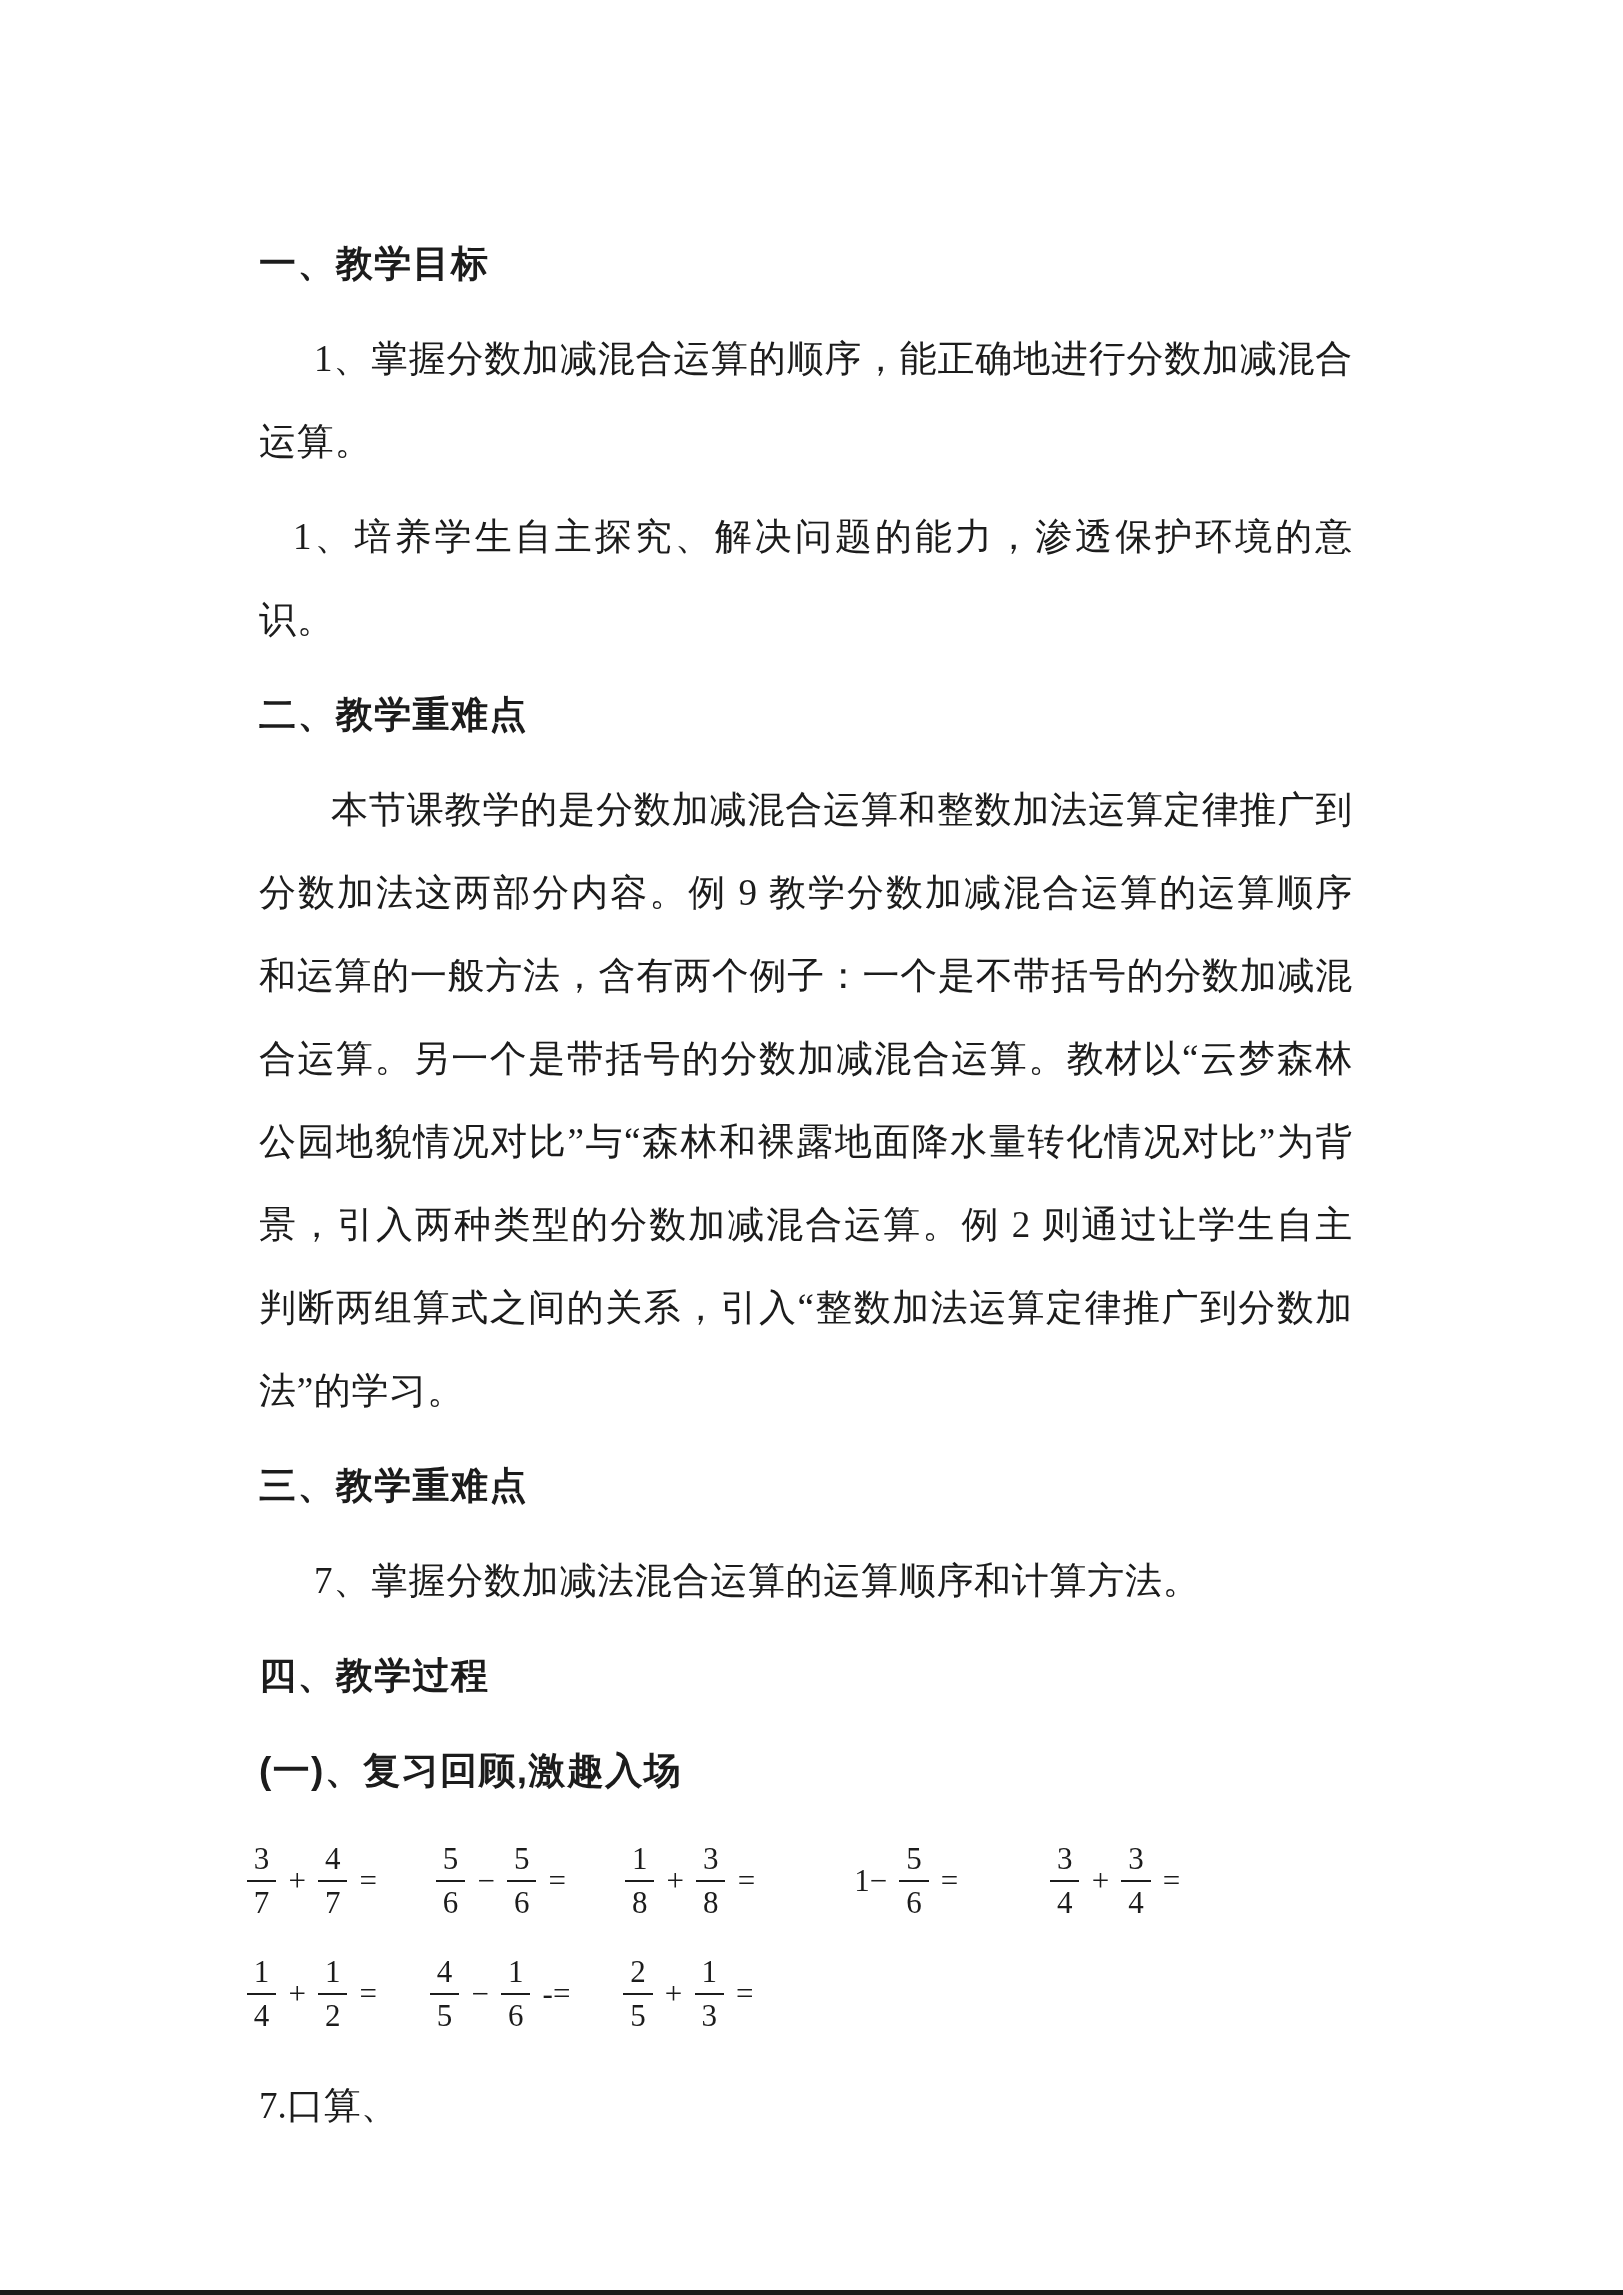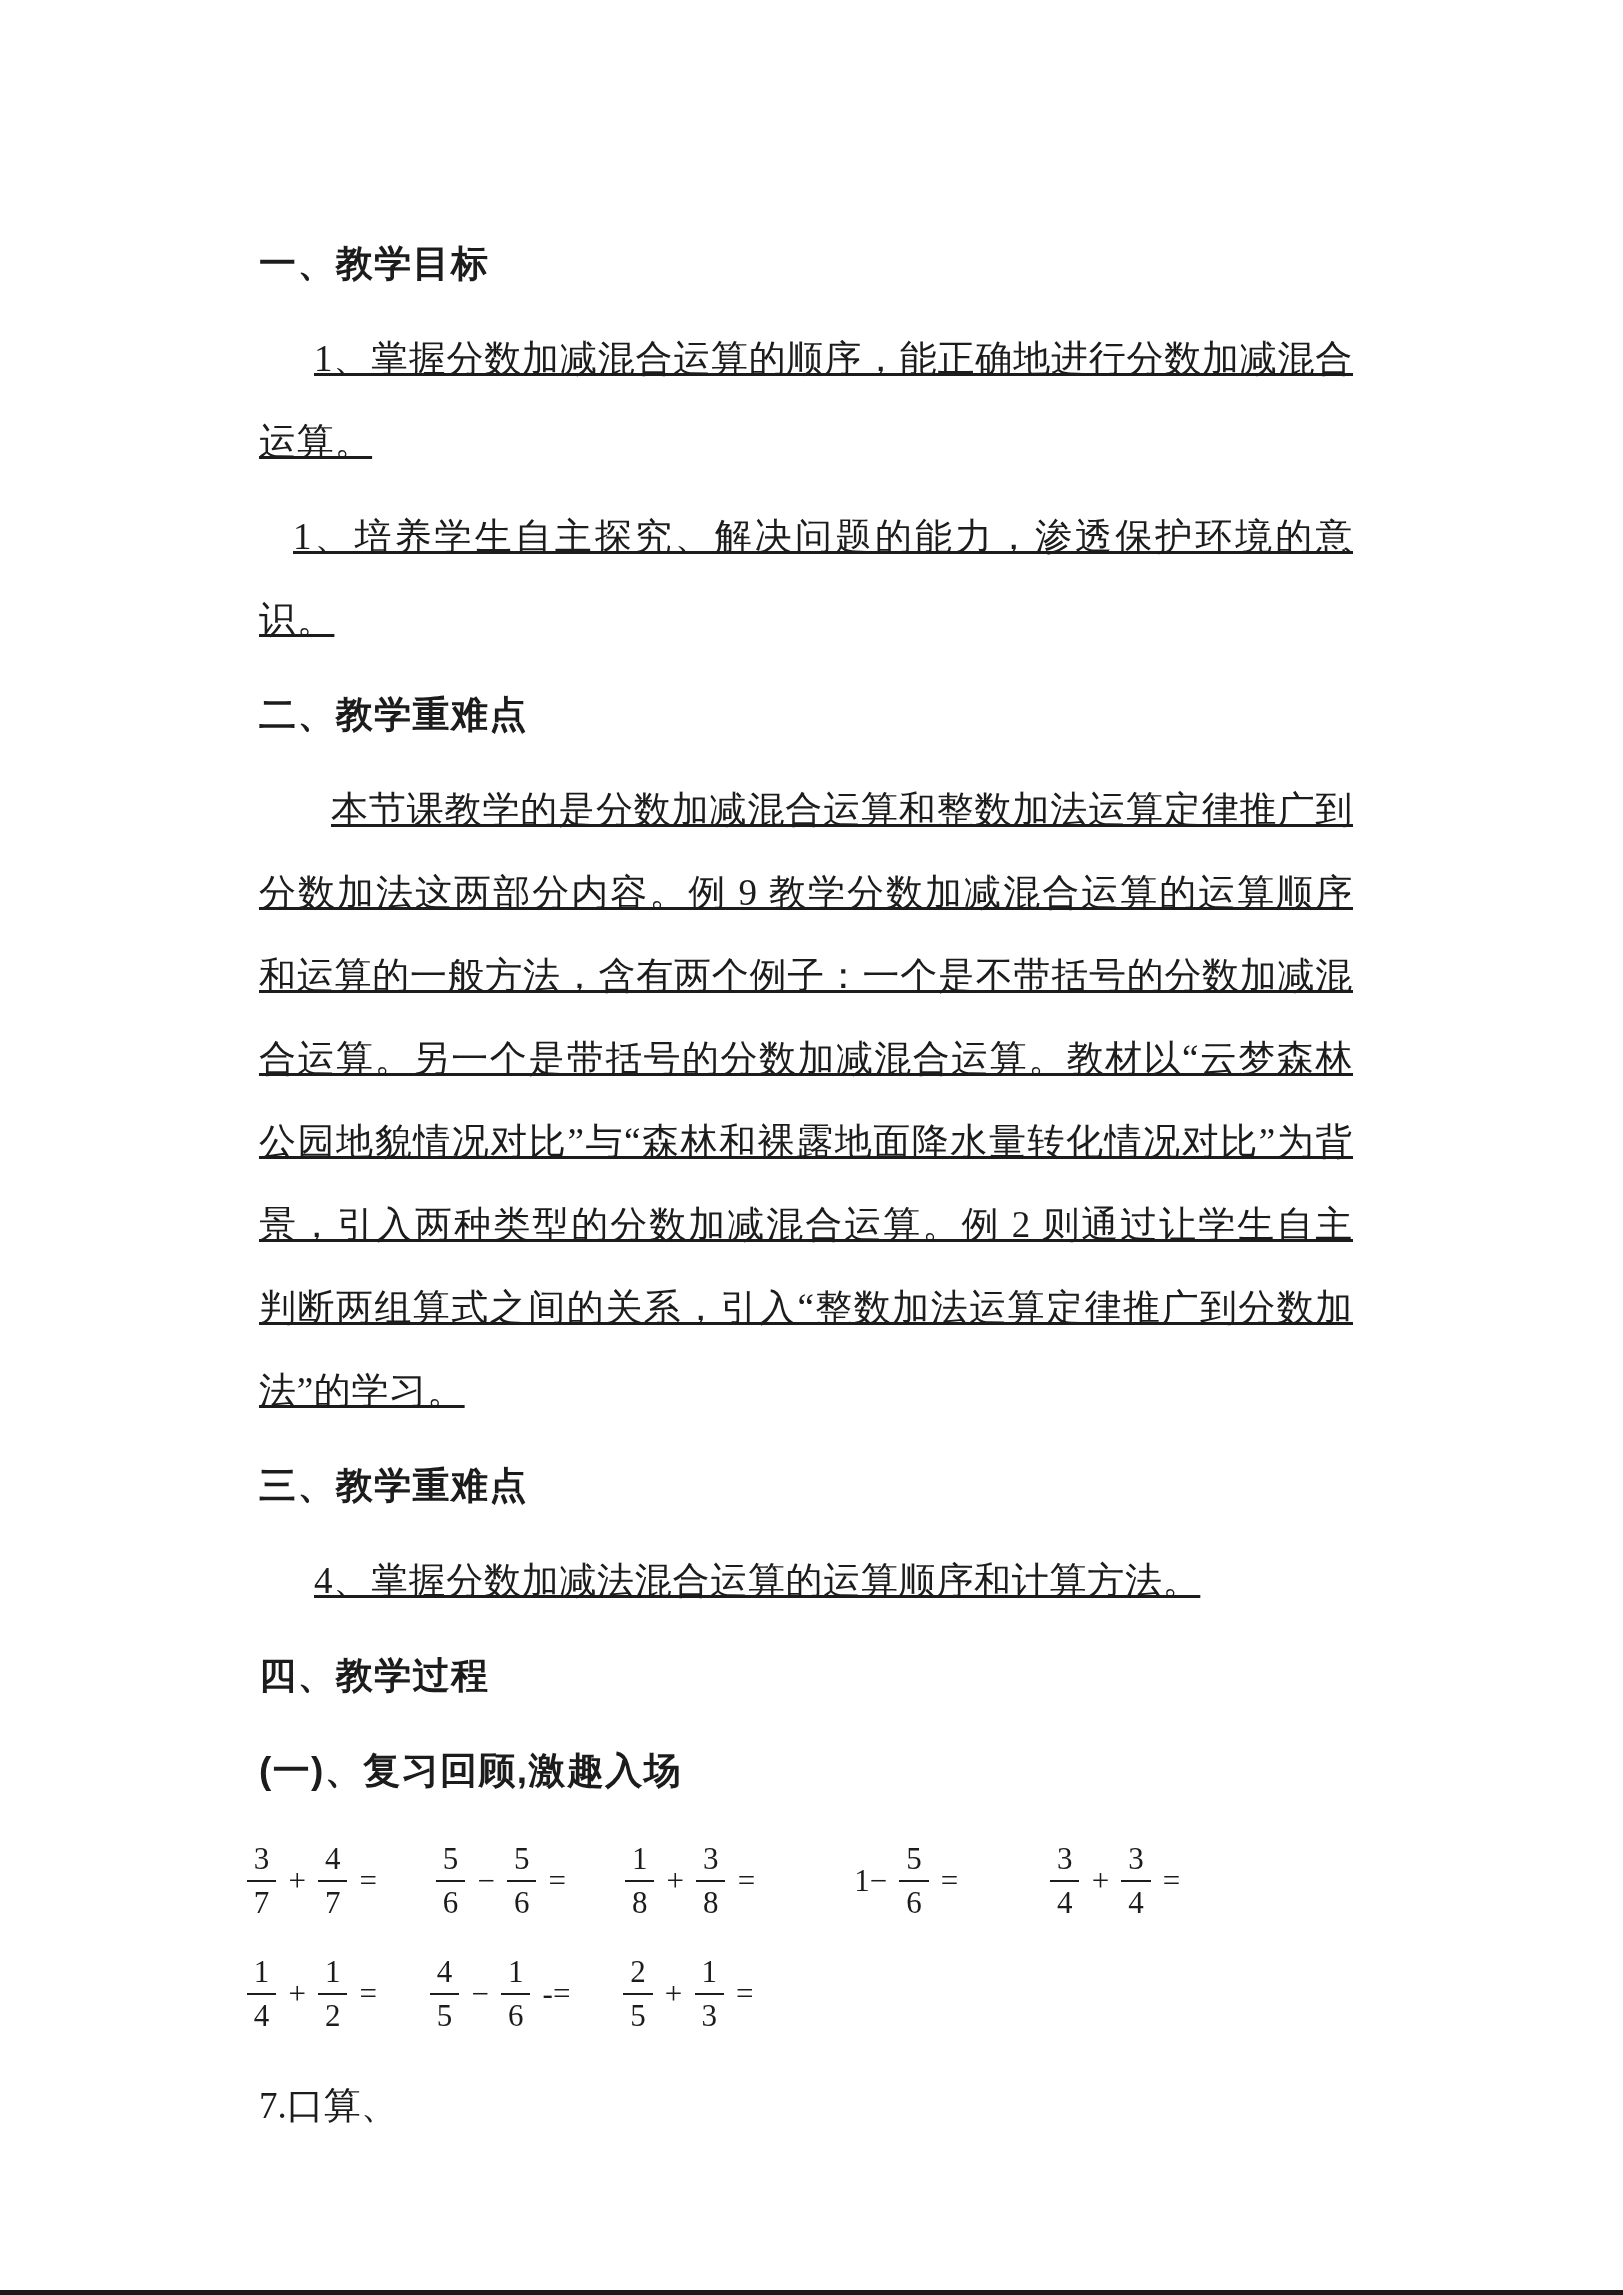--- a/index.html
+++ b/index.html
@@ -28,21 +28,20 @@
   }
   .heading {
     font-weight: bold;
     font-family: "Liberation Sans", "DejaVu Sans", sans-serif;
     letter-spacing: 1.4px;
   }
   .h-goals { margin-bottom: 11px; }
   .para {
     text-align: justify;
     letter-spacing: 0.7px;
-    text-decoration: underline;
   }
   .indent-sm { text-indent: 34px; }
   .indent-md { text-indent: 55px; }
   .indent-lg { text-indent: 72px; }
 
   
   .math-row {
     display: flex;
     align-items: center;
     font-size: 31px;
@@ -93,21 +92,21 @@
   <p class="line para indent-md">1、掌握分数加减混合运算的顺序，能正确地进行分数加减混合运算。</p>
 
   <p class="line para indent-sm">1、培养学生自主探究、解决问题的能力，渗透保护环境的意识。</p>
 
   <div class="line heading">二、教学重难点</div>
 
   <p class="line para indent-lg">本节课教学的是分数加减混合运算和整数加法运算定律推广到分数加法这两部分内容。例 9 教学分数加减混合运算的运算顺序和运算的一般方法，含有两个例子：一个是不带括号的分数加减混合运算。另一个是带括号的分数加减混合运算。教材以“云梦森林公园地貌情况对比”与“森林和裸露地面降水量转化情况对比”为背景，引入两种类型的分数加减混合运算。例 2 则通过让学生自主判断两组算式之间的关系，引入“整数加法运算定律推广到分数加法”的学习。</p>
 
   <div class="line heading">三、教学重难点</div>
 
-  <p class="line para indent-md">4、掌握分数加减法混合运算的运算顺序和计算方法。</p>
+  <p class="line para indent-md">7、掌握分数加减法混合运算的运算顺序和计算方法。</p>
 
 
   <div class="line heading">四、教学过程</div>
 
   <div class="line heading">(一)、复习回顾,激趣入场</div>
 
   <div class="math-row math-row-1">
 
     <span class="expr">
 

